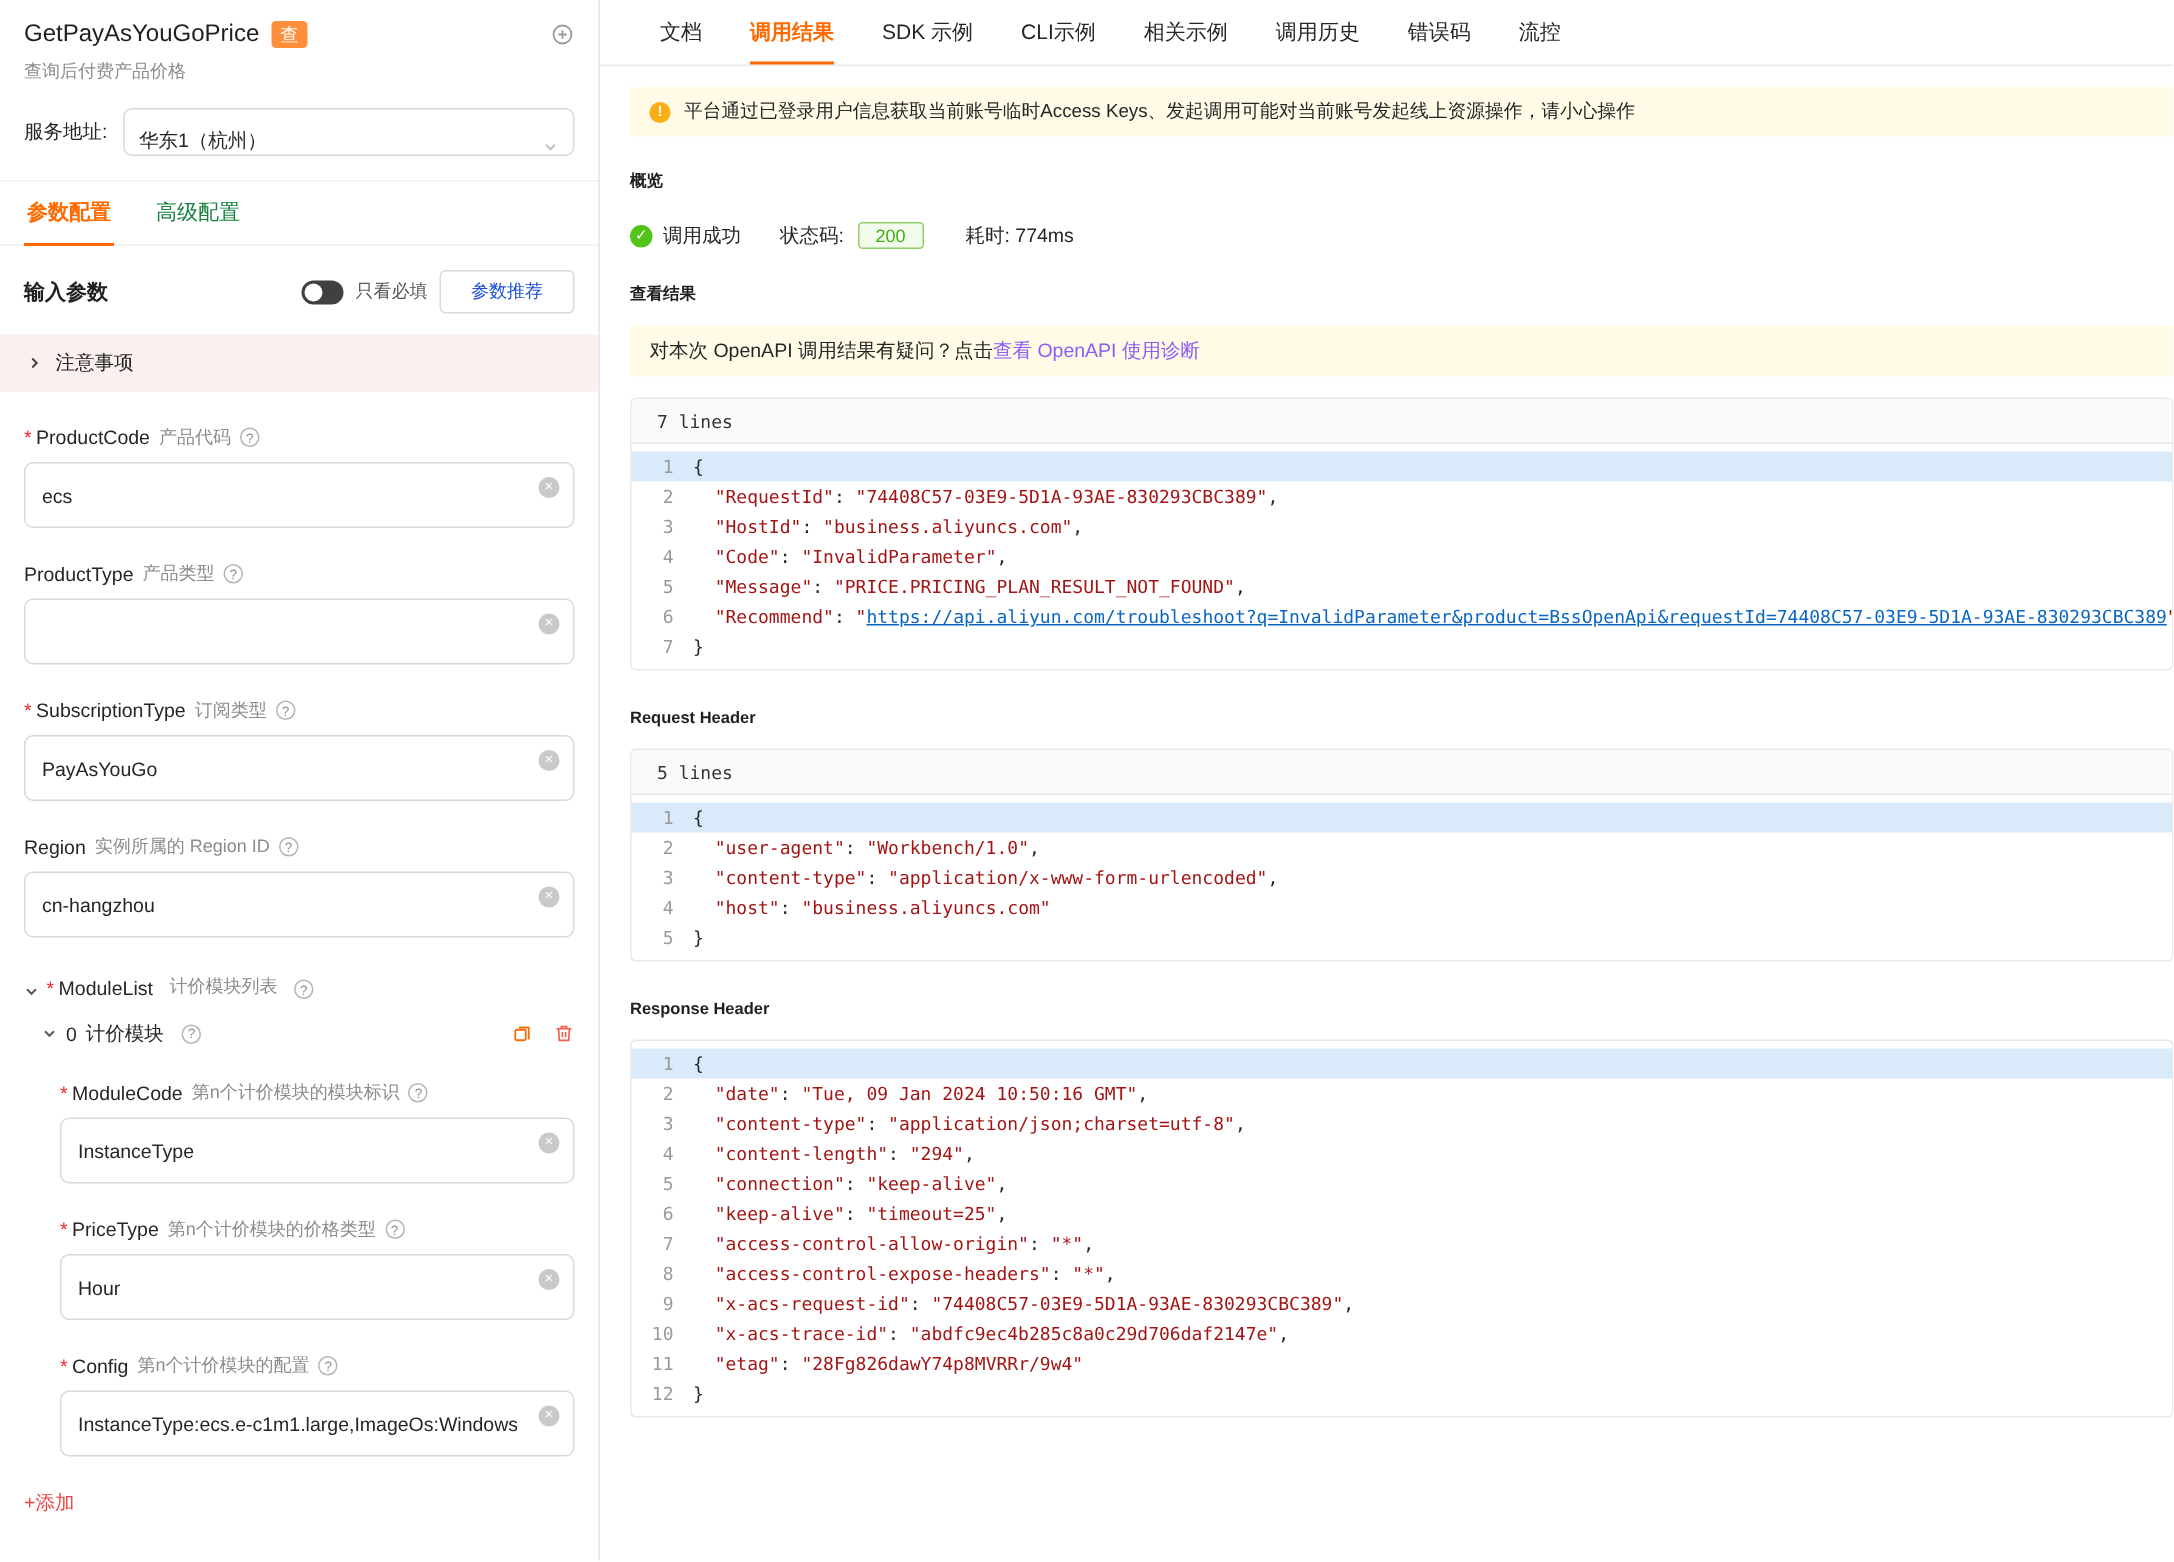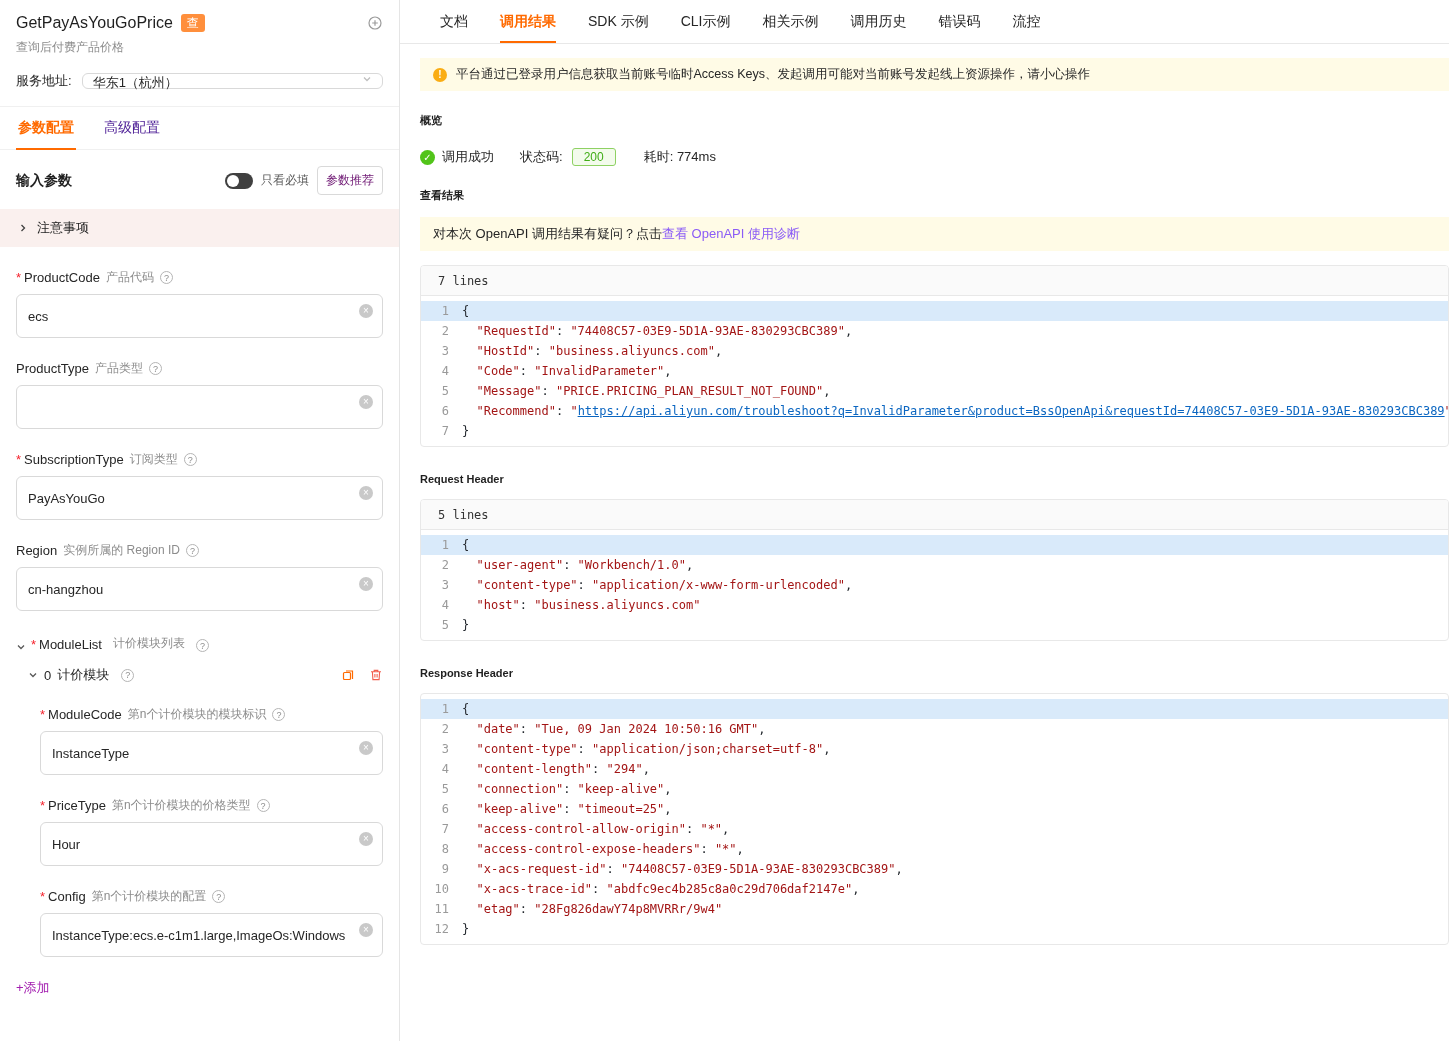--- a/index.html
+++ b/index.html
@@ -9,50 +9,50 @@
 
 .left{width:400px;min-width:400px;border-right:1px solid #e5e5e5;background:#fff}
 .lp-pad{padding:14px 16px 0}
 .lp-head{display:flex;align-items:center}
 .api-title{font-size:16px;font-weight:400;color:#1f1f1f}
 .api-badge{margin-left:8px;background:#ff8f3c;color:#fff;font-size:12px;padding:3px 6px;border-radius:3px;line-height:1}
 .head-icon{margin-left:auto;display:flex;cursor:pointer}
 .api-desc{margin-top:7px;font-size:12px;color:#8c8c8c}
 .endpoint-row{display:flex;align-items:center;margin-top:16px;padding-bottom:16px}
 .ep-label{font-size:13px;white-space:nowrap}
-.select{flex:1;margin-left:10px;height:16px;border:1px solid #d9d9d9;border-radius:6px;display:flex;align-items:flex-start;justify-content:space-between;padding:0 10px;font-size:13px;background:#fff;cursor:pointer}
+.select{flex:1;margin-left:10px;height:32px;border:1px solid #d9d9d9;border-radius:6px;display:flex;align-items:flex-end;justify-content:space-between;padding:0 10px;font-size:13px;background:#fff;cursor:pointer}
 .lp-tabs{display:flex;gap:26px;padding:0 16px;border-top:1px solid #f0f0f0;border-bottom:1px solid #f0f0f0}
-.lp-tab{font-size:14px;color:#4c1d95;padding:12px 2px;cursor:pointer;position:relative}
+.lp-tab{font-size:14px;color:#15803d;padding:12px 2px;cursor:pointer;position:relative}
 .lp-tab.active{color:#ff6a00;font-weight:600}
 .lp-tab.active::after{content:"";position:absolute;left:0;right:0;bottom:-1px;height:2px;background:#ff6a00}
 .lp-body{padding:16px 16px 0}
 .ip-row{display:flex;align-items:center}
 .ip-title{font-size:14px;font-weight:700;color:#1f1f1f}
 .ip-right{margin-left:auto;display:flex;align-items:center;gap:8px}
 .switch{width:28px;height:16px;border-radius:8px;background:#404040;position:relative;cursor:pointer;flex-shrink:0}
 .knob{position:absolute;left:2px;top:2px;width:12px;height:12px;border-radius:50%;background:#fff}
 .ip-switch-label{font-size:12px;color:#595959}
-.recommend-btn{border:1px solid #d9d9d9;background:#fff;border-radius:4px;font-size:12px;color:#701a75;padding:5px 8px;font-family:inherit;cursor:pointer}
+.recommend-btn{border:1px solid #d9d9d9;background:#fff;border-radius:4px;font-size:12px;color:#1d4ed8;padding:5px 20px;font-family:inherit;cursor:pointer}
 .notice{margin:14px -16px 0;background:#faf0ee;padding:10px 18px;font-size:13px;color:#1f1f1f;display:flex;align-items:center;gap:9px;cursor:pointer}
 .field{margin-top:22px}
 .f-label{display:flex;align-items:center;font-size:13px}
 .req{color:#f5222d;margin-right:3px}
 .f-name{color:#262626}
 .f-desc{margin-left:6px;font-size:12px;color:#8c8c8c;white-space:nowrap}
 .q-icon{margin-left:6px;width:13px;height:13px;border:1px solid #b5b5b5;border-radius:50%;color:#8c8c8c;font-size:9px;display:inline-flex;align-items:center;justify-content:center;flex-shrink:0}
 .input-box{position:relative;margin-top:8px;height:44px;border:1px solid #d9d9d9;border-radius:6px;display:flex;align-items:center;padding:0 30px 0 11px;font-size:13px;color:#262626;background:#fff;cursor:text}
 .i-val{overflow:hidden;white-space:nowrap;text-overflow:ellipsis}
 .clear-icon{position:absolute;right:9px;top:9px;width:14px;height:14px;border-radius:50%;background:#c9c9c9;color:#fff;font-size:10px;line-height:1;display:inline-flex;align-items:center;justify-content:center;cursor:pointer}
 .module-head{margin-top:24px;display:flex;align-items:flex-end;font-size:13px;gap:5px;cursor:pointer}
 .module-item{margin-top:14px;padding-left:12px}
 .mi-head{display:flex;align-items:center;gap:6px;font-size:13px;cursor:pointer}
 .mi-icons{margin-left:auto;display:flex;gap:14px;align-items:center}
 .mi-icon{display:flex;cursor:pointer}
 .module-fields{padding-left:12px}
-.add-link{margin-top:22px;font-size:13px;color:#a21caf;cursor:pointer;display:inline-block}
+.add-link{margin-top:22px;font-size:13px;color:#ef4444;cursor:pointer;display:inline-block}
 
 .right{flex:1;display:flex;flex-direction:column;min-width:0;background:#fff}
 .r-tabs{display:flex;gap:32px;padding-left:40px;border-bottom:1px solid #e8e8e8;height:44px;flex-shrink:0}
 .r-tab{font-size:14px;color:#262626;display:flex;align-items:center;position:relative;cursor:pointer;white-space:nowrap}
 .r-tab.active{color:#ff6a00;font-weight:600}
 .r-tab.active::after{content:"";position:absolute;left:0;right:0;bottom:0;height:2px;background:#ff6a00}
 .r-content{flex:1;padding:14px 0 0 20px;overflow:hidden}
 .banner{background:#fffbe6;display:flex;align-items:center;gap:9px;padding:8px 13px;font-size:12.5px;color:#262626}
 .warn-icon{width:14px;height:14px;border-radius:50%;background:#faad14;color:#fff;font-size:10px;font-weight:700;display:inline-flex;align-items:center;justify-content:center;flex-shrink:0}
 .sec-title{margin-top:22px;font-size:11px;font-weight:600;color:#1f1f1f}

